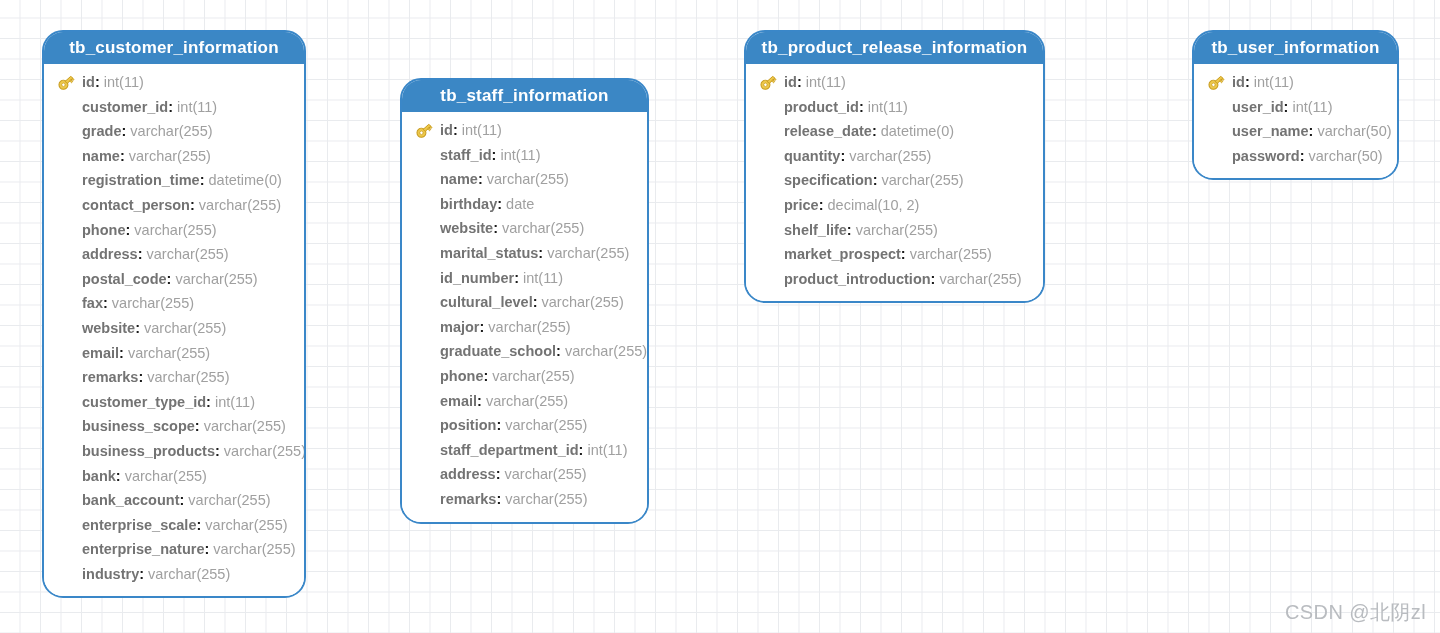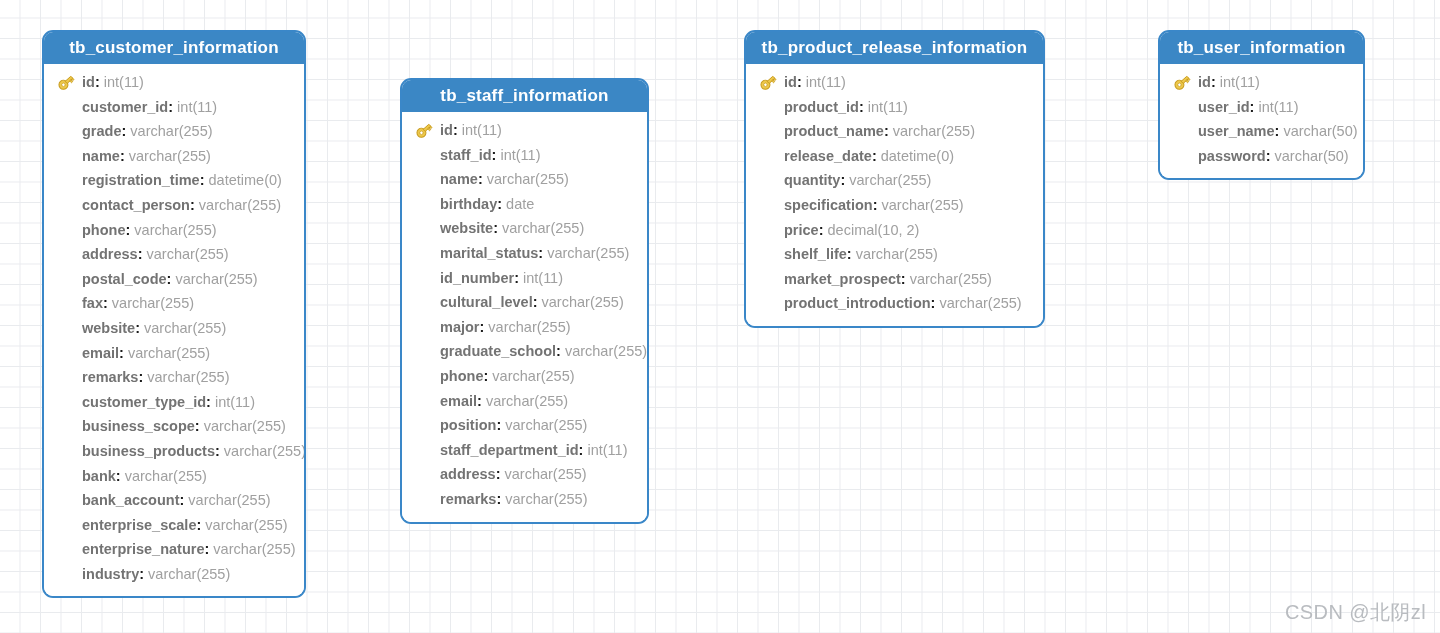--- a/index.html
+++ b/index.html
@@ -34,21 +34,21 @@
       123px 123px,
       123px 123px;
     background-position: -1px -3px, -1px -3px, -1px -3px, -1px -3px;
   }
 
   
   .entity {
     position: absolute;
     box-sizing: border-box;
     border: 2px solid #3a87c8;
-    border-radius: 11px;
+    border-radius: 21px;
     background: #ffffff;
     overflow: hidden;
   }
   .entity-header {
     background: #3b87c5;
     color: #ffffff;
     font-size: 17px;
     font-weight: bold;
     letter-spacing: 0.2px;
     text-align: center;
@@ -176,31 +176,30 @@
         <div class="field-row"><span class="key-icon"><svg viewBox="0 0 20 19" xmlns="http://www.w3.org/2000/svg">
               <g transform="rotate(-42 10 9.5)">
                 <circle cx="6.2" cy="9.5" r="5.0" fill="#edc84b" stroke="#c79a1c" stroke-width="1.1"></circle>
                 <circle cx="6.2" cy="9.5" r="1.9" fill="#ffffff" stroke="#c79a1c" stroke-width="0.8"></circle>
                 <rect x="10.2" y="7.9" width="8.6" height="3.2" rx="0.6" fill="#edc84b" stroke="#c79a1c" stroke-width="1.0"></rect>
                 <rect x="14.3" y="10.8" width="1.9" height="3.0" rx="0.4" fill="#edc84b" stroke="#c79a1c" stroke-width="0.9"></rect>
                 <rect x="17.1" y="10.8" width="1.8" height="2.2" rx="0.4" fill="#edc84b" stroke="#c79a1c" stroke-width="0.9"></rect>
               </g>
             </svg></span><span class="field-name">id</span><span class="field-sep">:&nbsp;</span><span class="field-type">int(11)</span></div>
         <div class="field-row"><span class="field-name">product_id</span><span class="field-sep">:&nbsp;</span><span class="field-type">int(11)</span></div>
-        <div class="field-row"><span class="field-name">product_name</span><span class="field-sep">:&nbsp;</span><span class="field-type">varchar(255)</span></div>
         <div class="field-row"><span class="field-name">release_date</span><span class="field-sep">:&nbsp;</span><span class="field-type">datetime(0)</span></div>
         <div class="field-row"><span class="field-name">quantity</span><span class="field-sep">:&nbsp;</span><span class="field-type">varchar(255)</span></div>
         <div class="field-row"><span class="field-name">specification</span><span class="field-sep">:&nbsp;</span><span class="field-type">varchar(255)</span></div>
         <div class="field-row"><span class="field-name">price</span><span class="field-sep">:&nbsp;</span><span class="field-type">decimal(10, 2)</span></div>
         <div class="field-row"><span class="field-name">shelf_life</span><span class="field-sep">:&nbsp;</span><span class="field-type">varchar(255)</span></div>
         <div class="field-row"><span class="field-name">market_prospect</span><span class="field-sep">:&nbsp;</span><span class="field-type">varchar(255)</span></div>
         <div class="field-row"><span class="field-name">product_introduction</span><span class="field-sep">:&nbsp;</span><span class="field-type">varchar(255)</span></div>
       </div>
     </div>
-    <div class="entity" style="left: 1158px; top: 30px; width: 207px;">
+    <div class="entity" style="left: 1192px; top: 30px; width: 207px;">
       <div class="entity-header">tb_user_information</div>
       <div class="entity-body">
         <div class="field-row"><span class="key-icon"><svg viewBox="0 0 20 19" xmlns="http://www.w3.org/2000/svg">
               <g transform="rotate(-42 10 9.5)">
                 <circle cx="6.2" cy="9.5" r="5.0" fill="#edc84b" stroke="#c79a1c" stroke-width="1.1"></circle>
                 <circle cx="6.2" cy="9.5" r="1.9" fill="#ffffff" stroke="#c79a1c" stroke-width="0.8"></circle>
                 <rect x="10.2" y="7.9" width="8.6" height="3.2" rx="0.6" fill="#edc84b" stroke="#c79a1c" stroke-width="1.0"></rect>
                 <rect x="14.3" y="10.8" width="1.9" height="3.0" rx="0.4" fill="#edc84b" stroke="#c79a1c" stroke-width="0.9"></rect>
                 <rect x="17.1" y="10.8" width="1.8" height="2.2" rx="0.4" fill="#edc84b" stroke="#c79a1c" stroke-width="0.9"></rect>
               </g>

